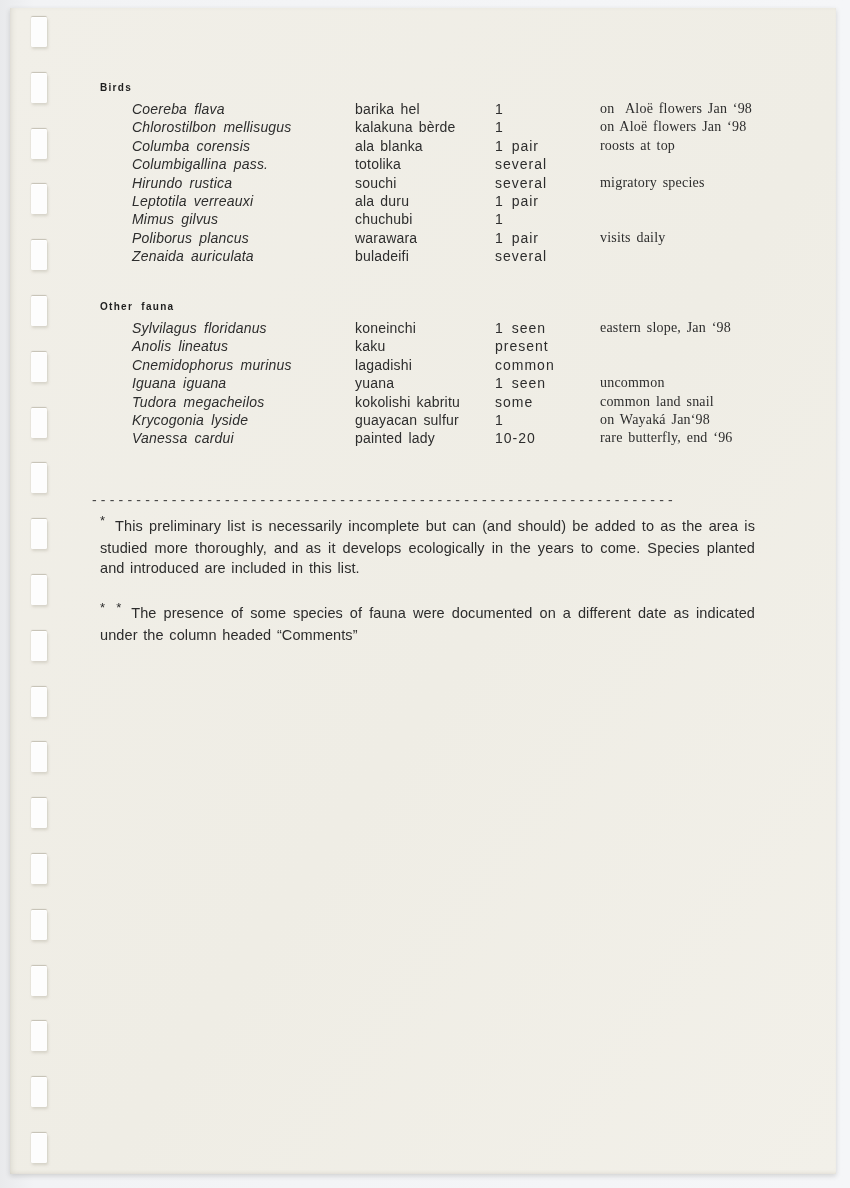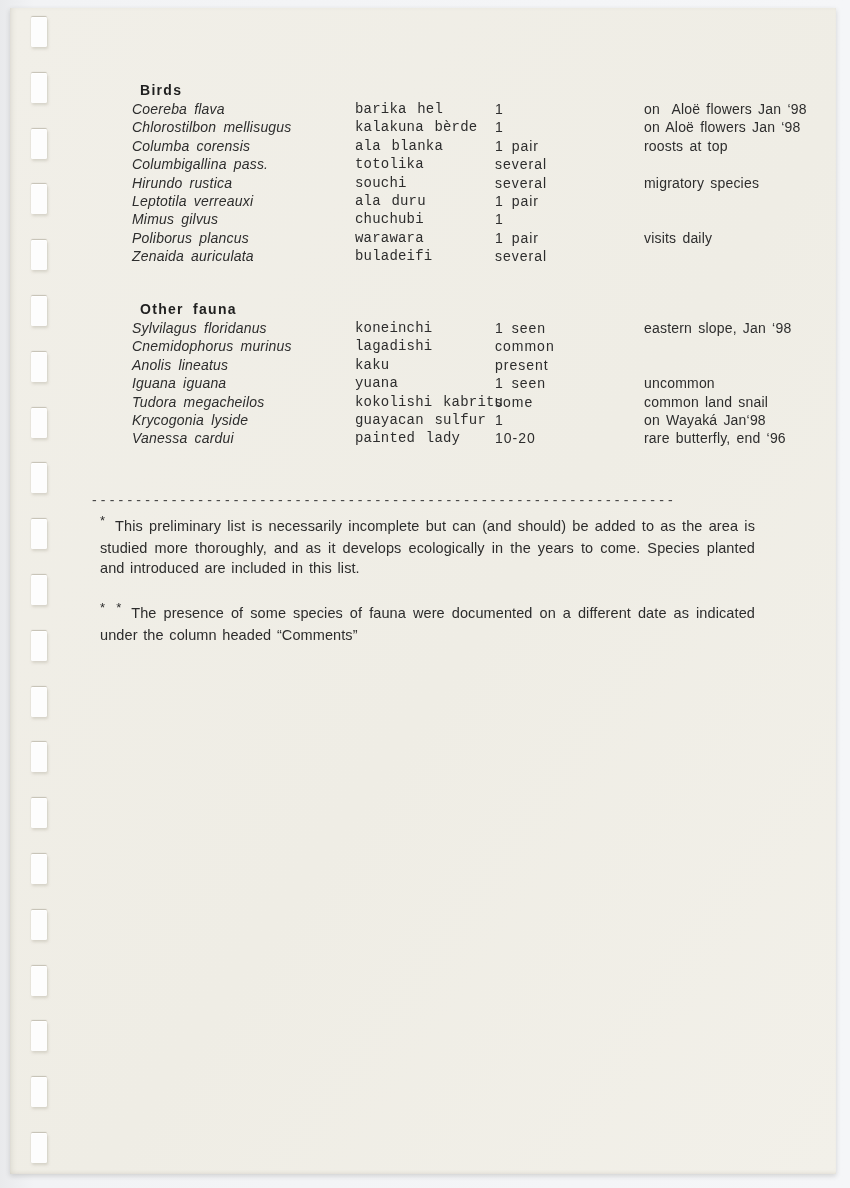--- a/index.html
+++ b/index.html
@@ -28,30 +28,30 @@
     box-shadow: 0 -1px 1px rgba(160,154,138,0.55),
                 1px 2px 3px rgba(168,162,148,0.38),
                 inset 0 1px 0 rgba(255,255,255,0.9);
   }
 
   .section { position: absolute; left: 90px; width: 700px; color: #2d2d2d; }
   #sec-birds { top: 74px; }
   #sec-other { top: 293px; }
 
   .sec-header {
-    font-size: 14px; font-weight: 700; color: #1f1f1f;
+    font-size: 10px; font-weight: 700; color: #1f1f1f;
     letter-spacing: 1.3px; word-spacing: 4px;
-    height: 18px; white-space: pre; margin-left: 40px;
+    height: 18px; white-space: pre;
   }
   .row { position: relative; height: 18.4px; font-size: 14px; margin-left: 32px; }
   .row span { position: absolute; top: 1px; white-space: pre; }
   .c1 { left: 0; font-style: italic; word-spacing: 3px; letter-spacing: 0.2px; }
-  .c2 { left: 223px; word-spacing: 2px; letter-spacing: 0.2px; font-family: Liberation Mono, monospace; }
+  .c2 { left: 223px; word-spacing: 2px; letter-spacing: 0.2px; }
   .c3 { left: 363px; word-spacing: 3px; letter-spacing: 1px; }
-  .c4 { left: 512px; word-spacing: 2px; letter-spacing: 0.2px; }
+  .c4 { left: 468px; word-spacing: 2px; letter-spacing: 0.2px; font-family: Liberation Serif, serif; }
 
   .divider {
     position: absolute; left: 82px; top: 484px;
     font-size: 14px; color: #4a4a4a;
     letter-spacing: 4.2px; white-space: pre;
   }
 
   .footnote {
     position: absolute; left: 90px; width: 655px;
     font-size: 14.5px; line-height: 20.5px;
@@ -157,29 +157,29 @@
   <div class="section" id="sec-other">
     <div class="sec-header">Other fauna</div>
 
     <div class="row">
       <span class="c1">Sylvilagus floridanus</span>
       <span class="c2">koneinchi</span>
       <span class="c3">1 seen</span>
       <span class="c4">eastern slope, Jan ‘98</span>
     </div>
     <div class="row">
+      <span class="c1">Anolis lineatus</span>
+      <span class="c2">kaku</span>
+      <span class="c3">present</span>
+      <span class="c4"></span>
+    </div>
+    <div class="row">
       <span class="c1">Cnemidophorus murinus</span>
       <span class="c2">lagadishi</span>
       <span class="c3">common</span>
-      <span class="c4"></span>
-    </div>
-    <div class="row">
-      <span class="c1">Anolis lineatus</span>
-      <span class="c2">kaku</span>
-      <span class="c3">present</span>
       <span class="c4"></span>
     </div>
     <div class="row">
       <span class="c1">Iguana iguana</span>
       <span class="c2">yuana</span>
       <span class="c3">1 seen</span>
       <span class="c4">uncommon</span>
     </div>
     <div class="row">
       <span class="c1">Tudora megacheilos</span>

